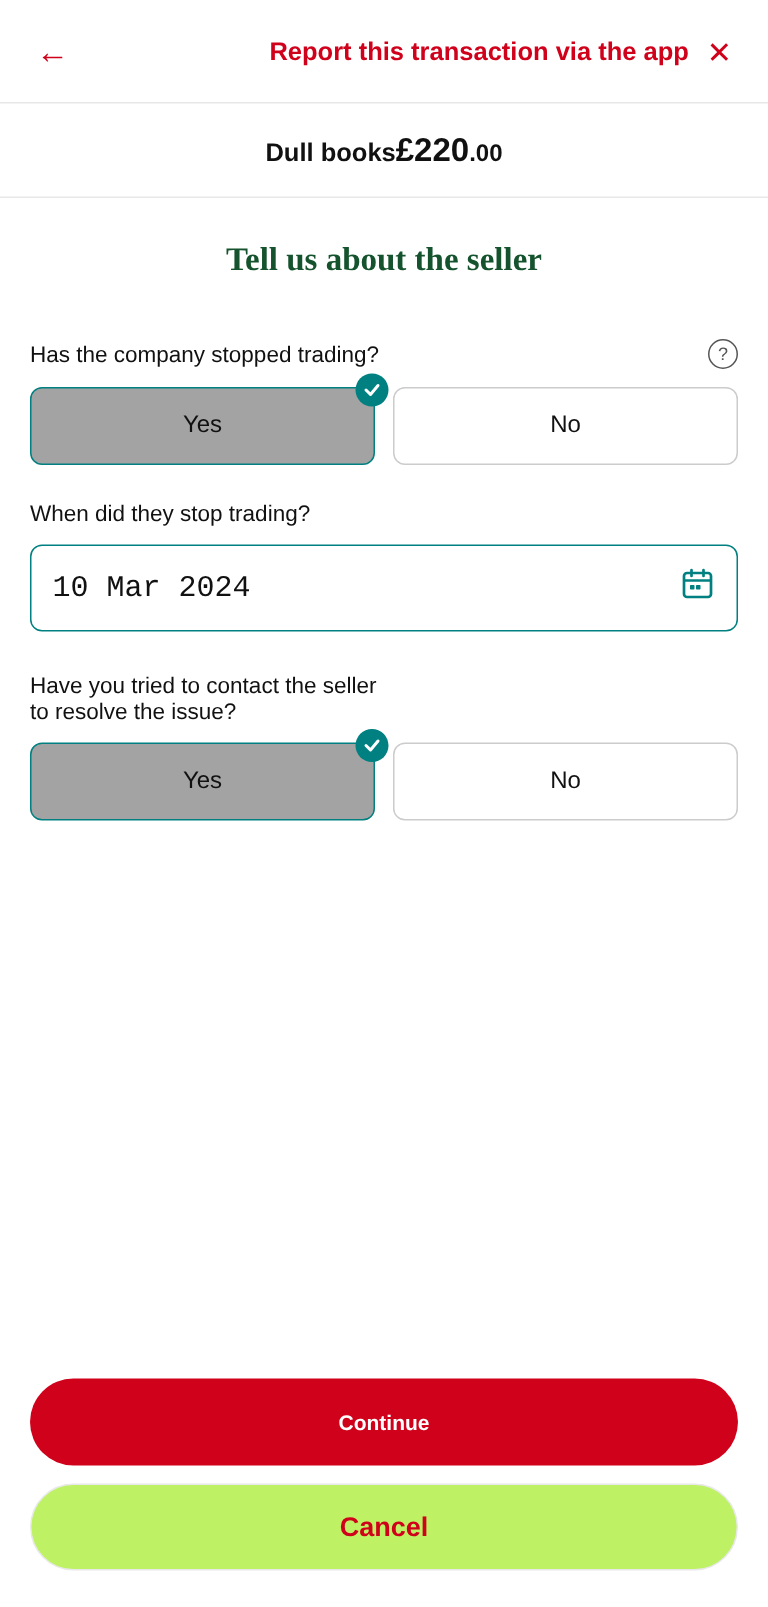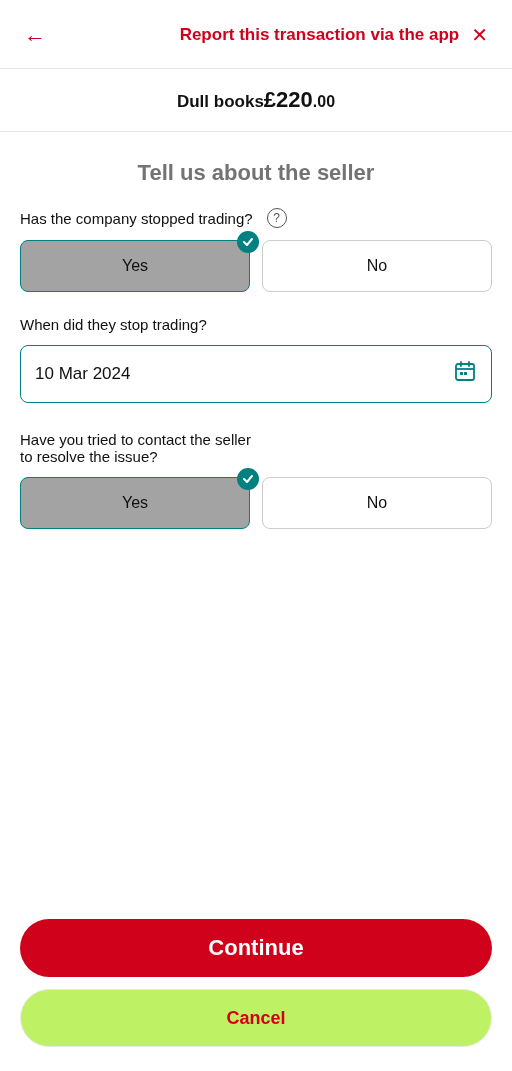--- a/index.html
+++ b/index.html
@@ -82,32 +82,34 @@
     
     .main {
       flex: 1;
       padding: 28px 20px 0 20px;
     }
 
     .section-title {
       font-size: 22px;
       font-weight: 700;
       text-align: center;
-      color: #737373;
-      margin-bottom: 22px;
+      color: #14532d;
+      margin-bottom: 40px;
+      font-family: Liberation Serif, serif;
     }
 
     
     .question-label {
       font-size: 15px;
       color: #111;
       margin-bottom: 12px;
       display: flex;
       align-items: center;
-      gap: 14px;
+      gap: 3px;
+      justify-content: space-between;
     }
 
     .help-icon {
       width: 20px;
       height: 20px;
       border-radius: 50%;
       border: 1.5px solid #555;
       display: inline-flex;
       align-items: center;
       justify-content: center;
@@ -171,22 +173,23 @@
       border-radius: 8px;
       padding: 0 14px;
       height: 58px;
       margin-bottom: 28px;
       background: #fff;
       cursor: pointer;
     }
 
     .date-input-text {
       flex: 1;
-      font-size: 17px;
-      color: #111;
+      font-size: 20px;
+      color: #111;
+      font-family: Liberation Mono, monospace;
     }
 
     .calendar-icon {
       color: #008080;
       font-size: 22px;
     }
 
     
     .footer {
       padding: 16px 20px 24px 20px;
@@ -194,21 +197,21 @@
       flex-direction: column;
       gap: 12px;
     }
 
     .continue-btn {
       width: 100%;
       height: 58px;
       border-radius: 30px;
       background: #d0021b;
       color: #fff;
-      font-size: 22px;
+      font-size: 14px;
       font-weight: 600;
       border: none;
       cursor: pointer;
       display: flex;
       align-items: center;
       justify-content: center;
     }
 
     .cancel-btn {
       width: 100%;

